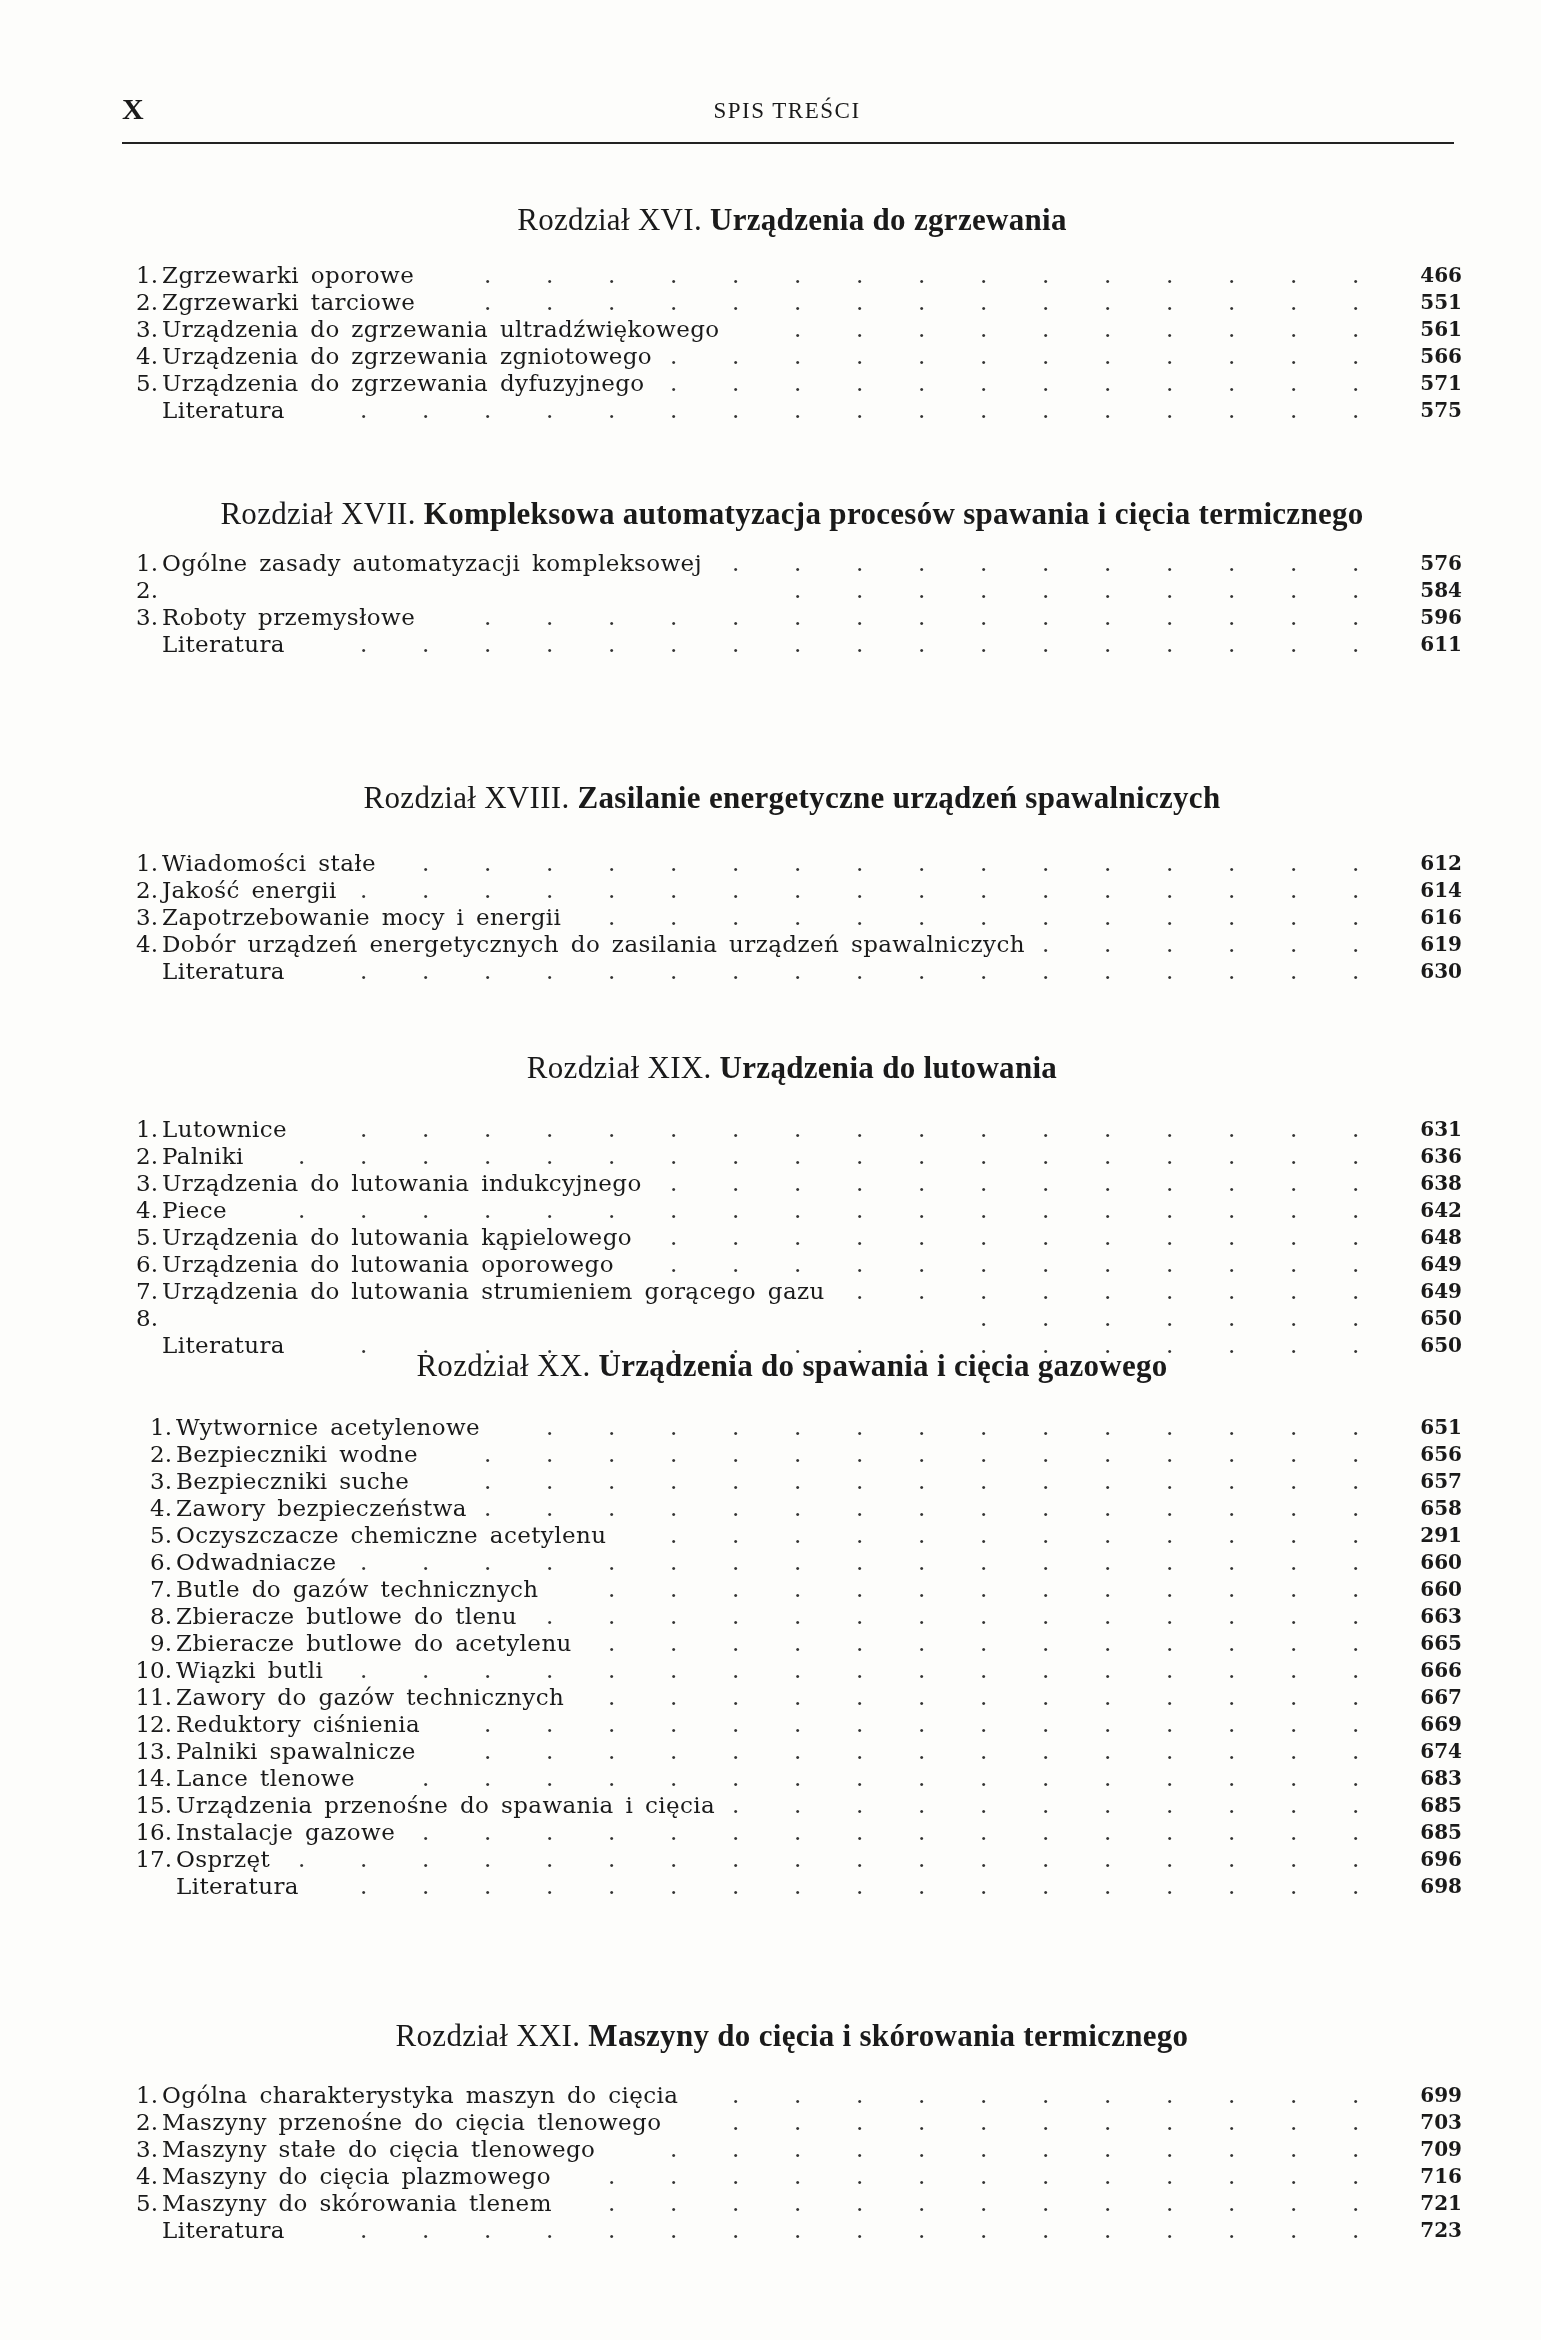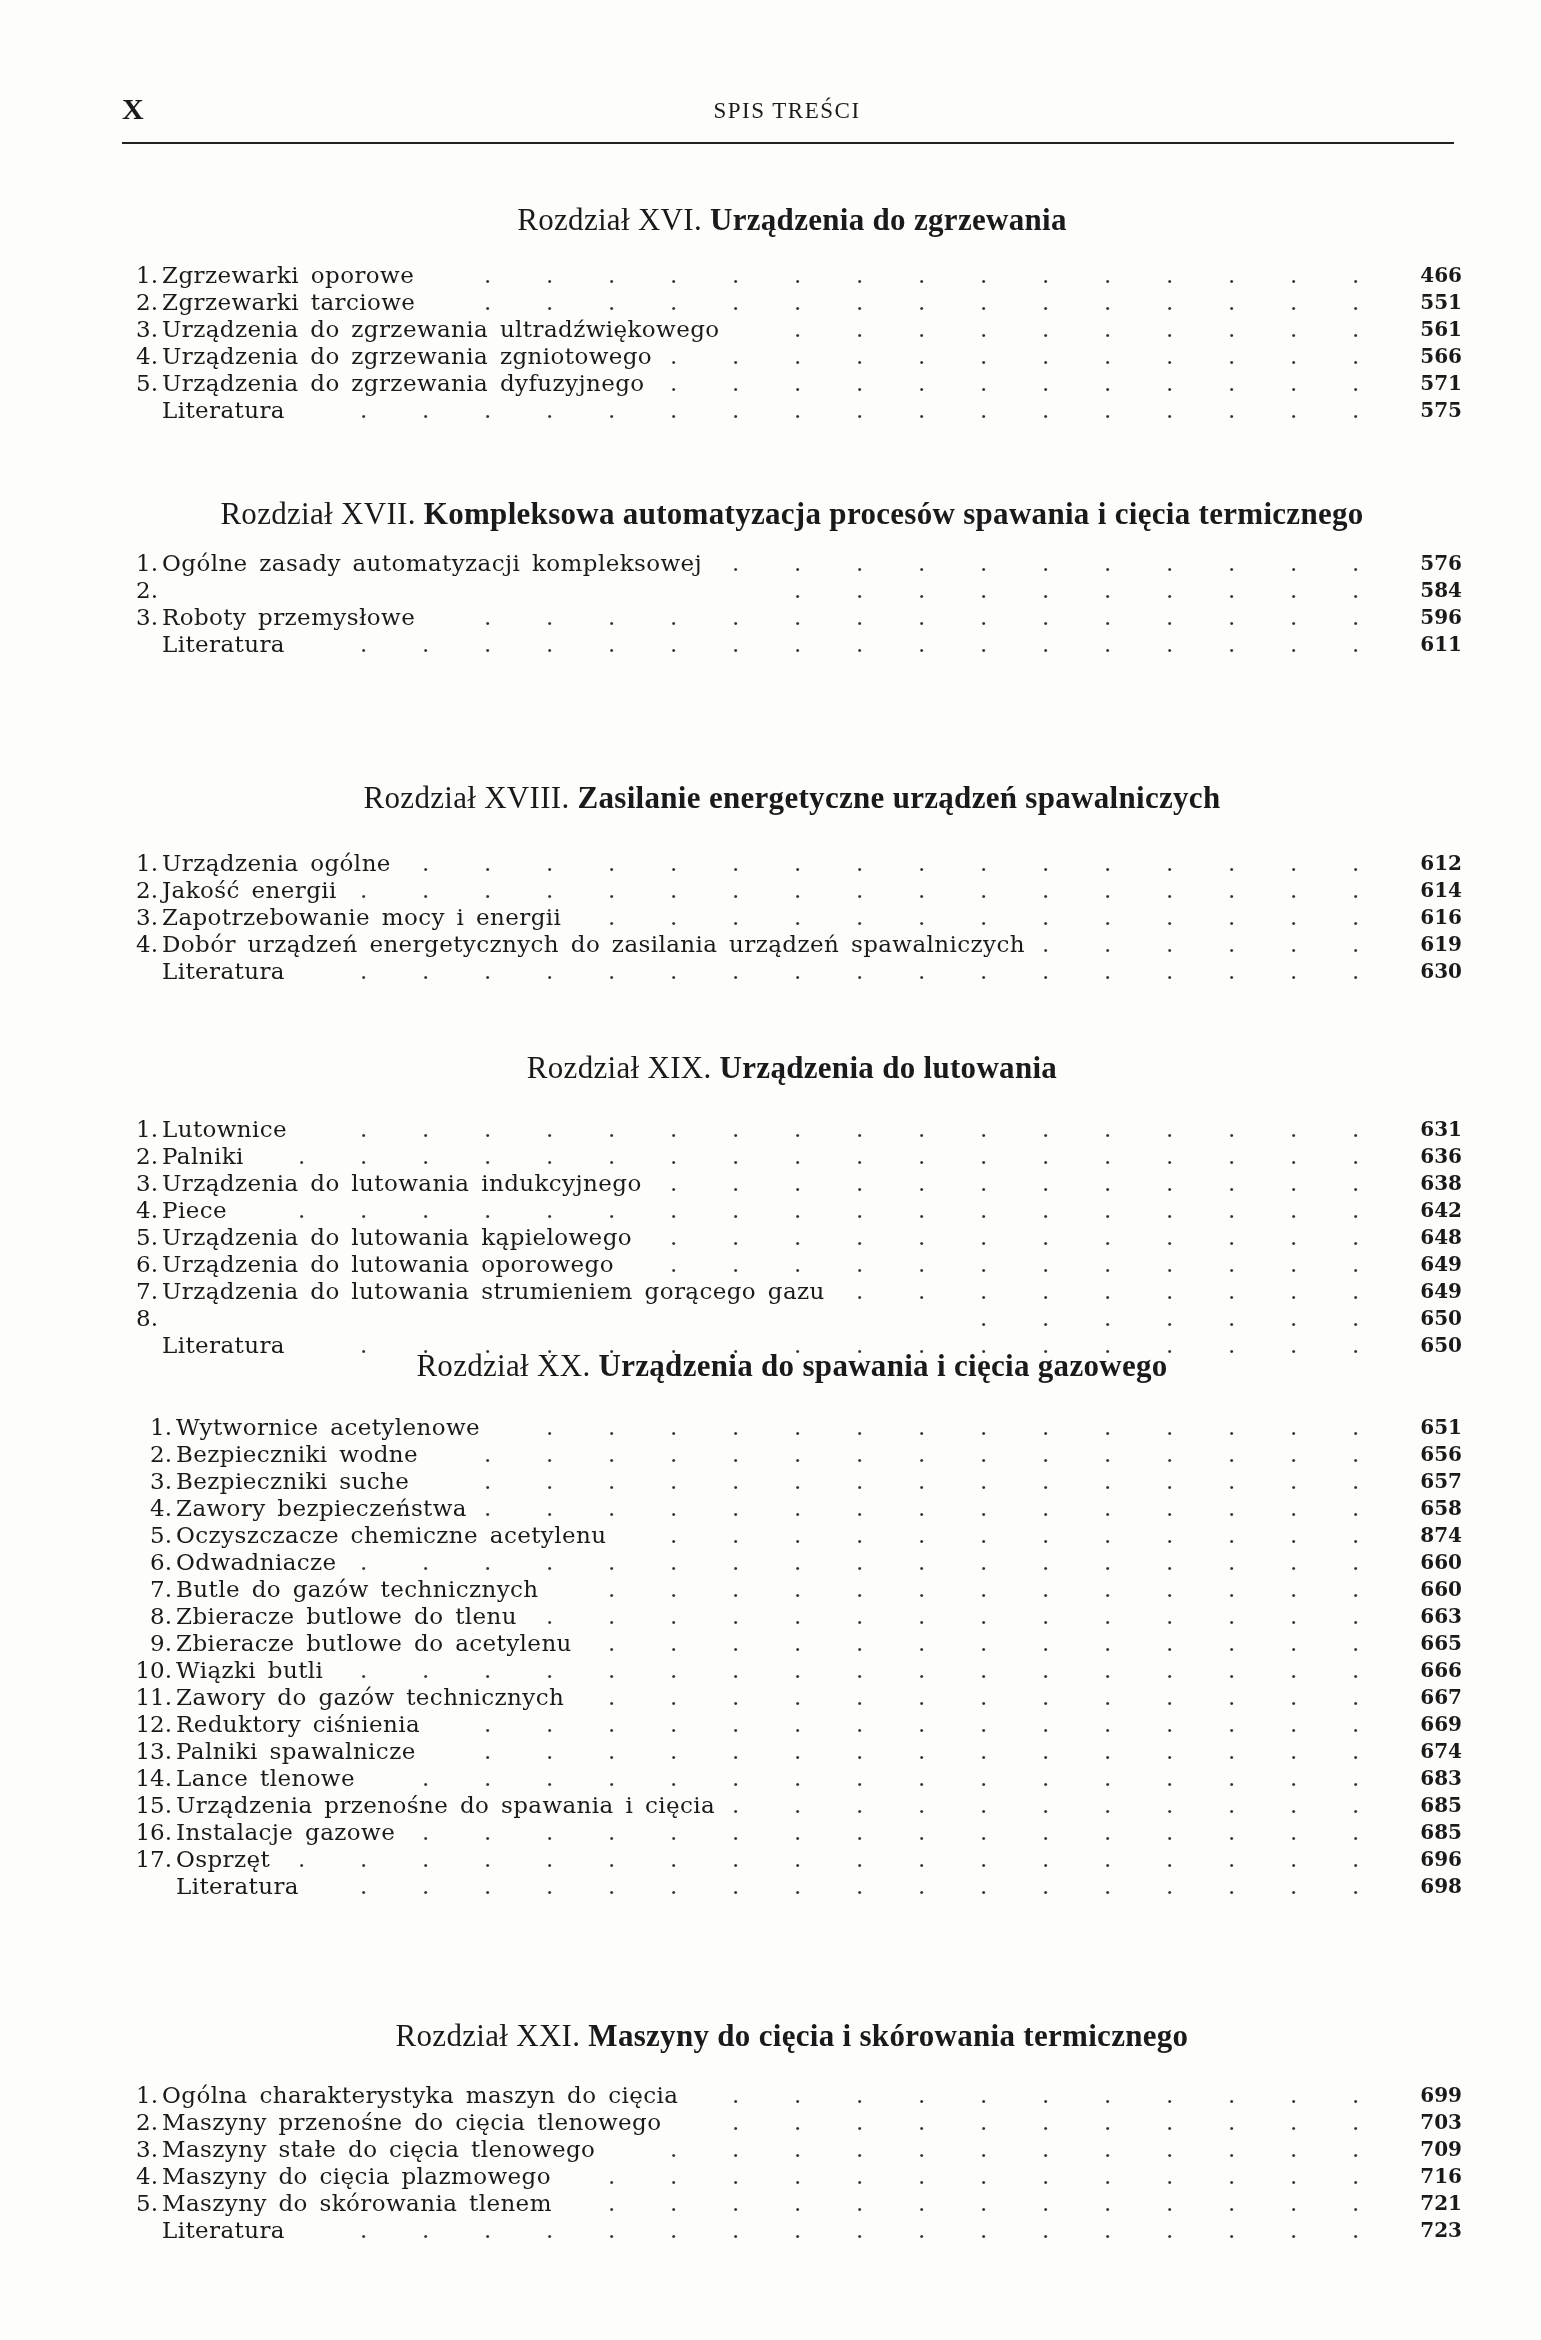--- a/index.html
+++ b/index.html
@@ -360,21 +360,21 @@
   </section>
 
   <section class="chapter" style="top:776px">
     <h2 class="chapter-title">
       <span class="ch-num">Rozdział XVIII.</span>
       <span class="ch-name">Zasilanie energetyczne urządzeń spawalniczych</span>
     </h2>
     <ul class="toc" style="margin-top:30px">
         <li class="toc-entry">
           <span class="entry-num">1.</span>
-          <span class="entry-label">Urządzenia ogólne</span>
+          <span class="entry-label">Wiadomości stałe</span>
           <span class="leader" style="left: 0px; right: auto; width: 1240px;">
             <span style="position: absolute; left: 1230px; top: 0px;">.</span>
             <span style="position: absolute; left: 1168px; top: 0px;">.</span>
             <span style="position: absolute; left: 1106px; top: 0px;">.</span>
             <span style="position: absolute; left: 1044px; top: 0px;">.</span>
             <span style="position: absolute; left: 982px; top: 0px;">.</span>
             <span style="position: absolute; left: 920px; top: 0px;">.</span>
             <span style="position: absolute; left: 858px; top: 0px;">.</span>
             <span style="position: absolute; left: 796px; top: 0px;">.</span>
             <span style="position: absolute; left: 734px; top: 0px;">.</span>
@@ -768,21 +768,21 @@
             <span style="position: absolute; left: 1044px; top: 0px;">.</span>
             <span style="position: absolute; left: 982px; top: 0px;">.</span>
             <span style="position: absolute; left: 920px; top: 0px;">.</span>
             <span style="position: absolute; left: 858px; top: 0px;">.</span>
             <span style="position: absolute; left: 796px; top: 0px;">.</span>
             <span style="position: absolute; left: 734px; top: 0px;">.</span>
             <span style="position: absolute; left: 672px; top: 0px;">.</span>
             <span style="position: absolute; left: 610px; top: 0px;">.</span>
             <span style="position: absolute; left: 548px; top: 0px;">.</span>
           </span>
-          <span class="entry-page">874</span>
+          <span class="entry-page">291</span>
         </li>
         <li class="toc-entry">
           <span class="entry-num wide">6.</span>
           <span class="entry-label wide">Odwadniacze</span>
           <span class="leader" style="left: 0px; right: auto; width: 1240px;">
             <span style="position: absolute; left: 1230px; top: 0px;">.</span>
             <span style="position: absolute; left: 1168px; top: 0px;">.</span>
             <span style="position: absolute; left: 1106px; top: 0px;">.</span>
             <span style="position: absolute; left: 1044px; top: 0px;">.</span>
             <span style="position: absolute; left: 982px; top: 0px;">.</span>

